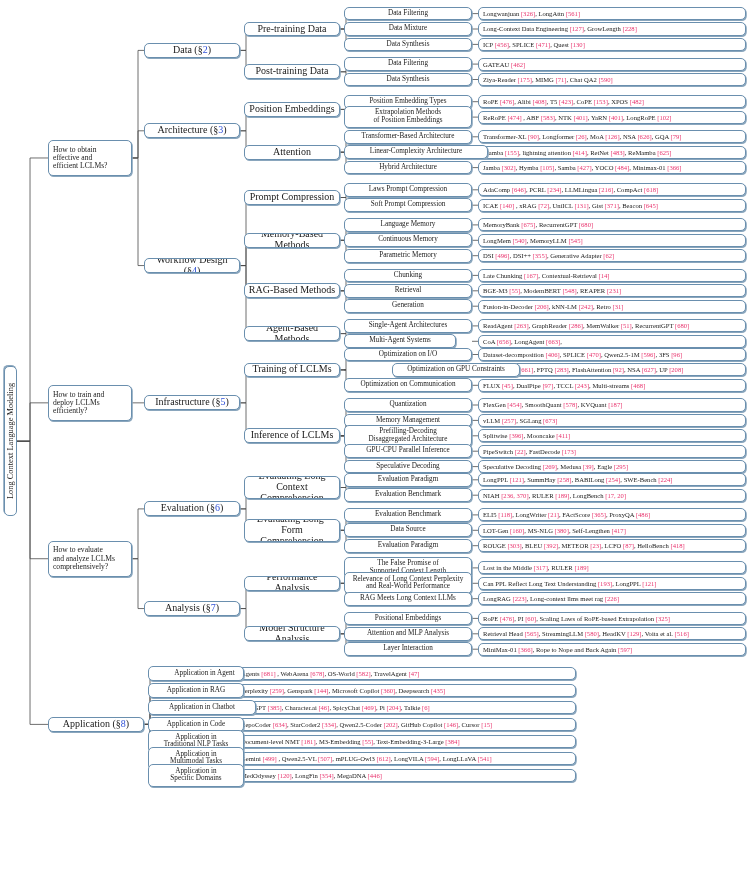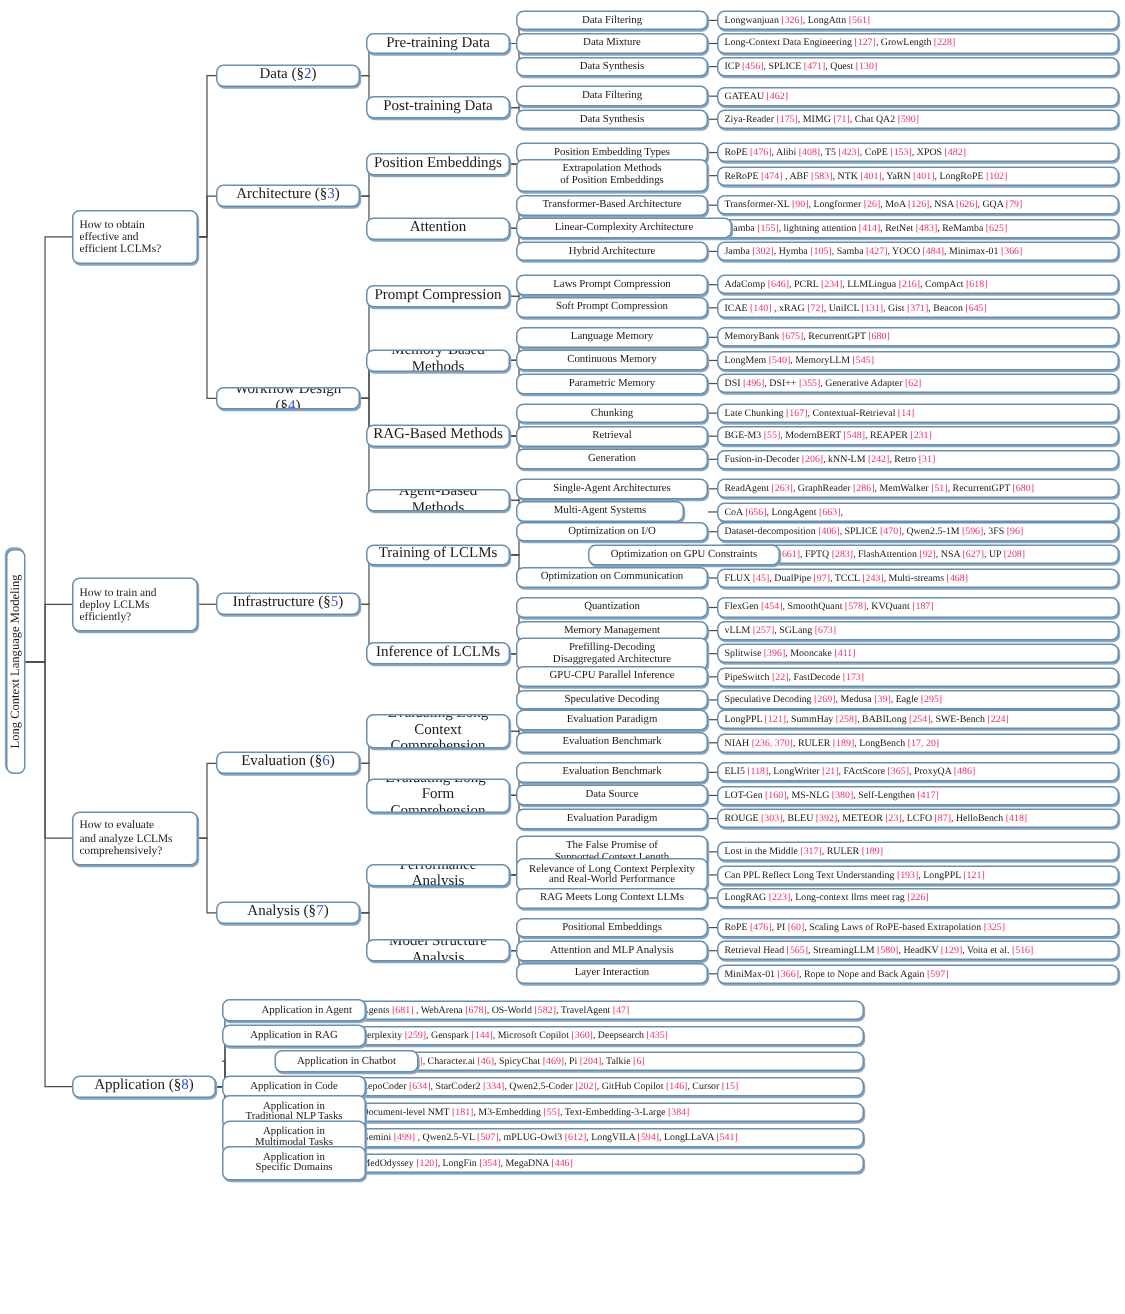--- a/index.html
+++ b/index.html
@@ -503,21 +503,21 @@
       </div>
       <div class="node leaf lft" style="left: 236px; top: 683.8px; width: 340px; height: 13.2px;">
         <span class="txt">Perplexity <span class="cite">[259]</span>,  Genspark <span class="cite">[144]</span>,  Microsoft Copilot <span class="cite">[360]</span>,  Deepsearch <span class="cite">[435]</span></span>
       </div>
       <div class="node lvl-3 ctr" style="left: 148px; top: 683.05px; width: 96px; height: 14.7px;">
         <span class="txt">Application in RAG</span>
       </div>
       <div class="node leaf lft" style="left: 236px; top: 700.8px; width: 340px; height: 13.2px;">
         <span class="txt">ChatGPT <span class="cite">[385]</span>,  Character.ai <span class="cite">[46]</span>,  SpicyChat <span class="cite">[469]</span>,  Pi <span class="cite">[204]</span>,  Talkie <span class="cite">[6]</span></span>
       </div>
-      <div class="node lvl-3 ctr" style="left: 148px; top: 700.05px; width: 96px; height: 14.7px; margin-left: 35px;">
+      <div class="node lvl-3 ctr" style="left: 148px; top: 700.05px; width: 108px; height: 14.7px;">
         <span class="txt">Application in Chatbot</span>
       </div>
       <div class="node leaf lft" style="left: 236px; top: 717.8px; width: 340px; height: 13.2px;">
         <span class="txt">RepoCoder <span class="cite">[634]</span>,  StarCoder2 <span class="cite">[334]</span>,  Qwen2.5-Coder <span class="cite">[202]</span>,  GitHub Copilot <span class="cite">[146]</span>,  Cursor <span class="cite">[15]</span></span>
       </div>
       <div class="node lvl-3 ctr" style="left: 148px; top: 717.05px; width: 96px; height: 14.7px;">
         <span class="txt">Application in Code</span>
       </div>
       <div class="node leaf lft" style="left: 236px; top: 734.8px; width: 340px; height: 13.2px;">
         <span class="txt">Document-level NMT <span class="cite">[181]</span>,  M3-Embedding <span class="cite">[55]</span>,  Text-Embedding-3-Large <span class="cite">[384]</span></span>

